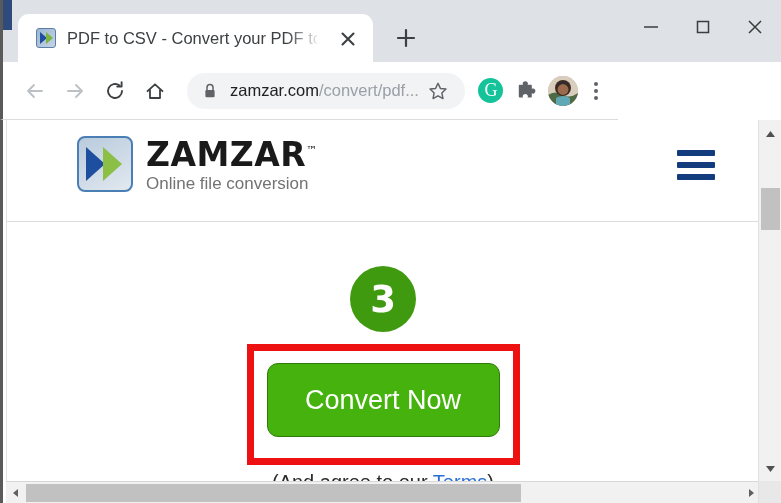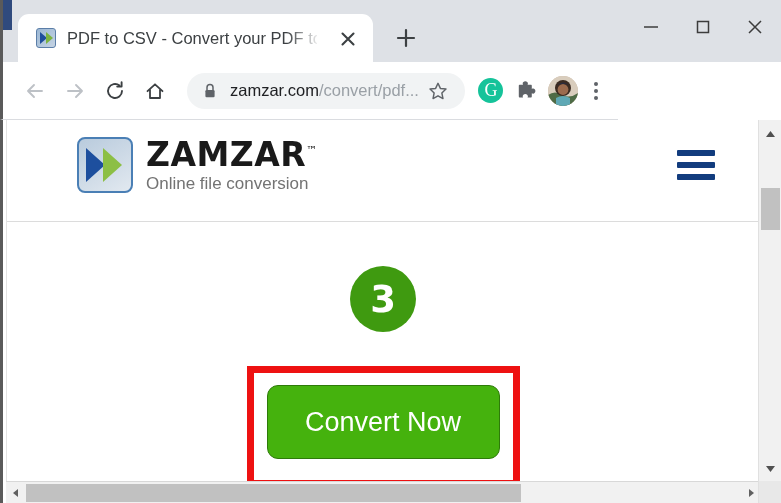--- a/index.html
+++ b/index.html
@@ -145,21 +145,21 @@
     position: absolute; left: 3px; top: 0;
     width: 753px; height: 365px;
     background: #ffffff;
     border-left: 1px solid #e3e3e3;
   }
   .site-header {
     position: relative;
     height: 102px;
     border-bottom: 1px solid #dcdcdc;
   }
-  .logo { position: absolute; left: 22px; top: 16px; display: flex; align-items: center; padding-left: 48px; }
+  .logo { position: absolute; left: 22px; top: 16px; display: flex; align-items: flex-start; padding-left: 48px; }
   .logo-mark {
     width: 56px; height: 56px; border-radius: 8px;
     background: linear-gradient(150deg,#b9cbdd 0%, #cfdbe7 55%, #e2e9f0 100%);
     border: 2px solid #4a7fb5;
     position: relative; overflow: hidden; flex: 0 0 auto;
   }
   .logo-mark::before, .logo-mark::after {
     content:""; position:absolute; top: 9px;
     width:0; height:0;
     border-top: 17px solid transparent;
@@ -189,21 +189,21 @@
     width: 66px; height: 66px; border-radius: 50%;
     background: #3f9a10;
     color: #ffffff;
     font-size: 37px; font-weight: bold;
     display: flex; align-items: center; justify-content: center;
     margin: 44px auto 0 auto;
     font-family: "DejaVu Sans", sans-serif;
   }
   .cta-wrap {
     position: relative;
-    margin: 34px auto 0 auto;
+    margin: 12px auto 0 auto;
     width: 273px;
     border: 7px solid #ee1111;
     background: #ffffff;
     padding: 12px 0 21px 0;
   }
   .convert-btn {
     display: block;
     width: 233px; height: 74px;
     margin: 0 auto;
     background: #45b20d;

